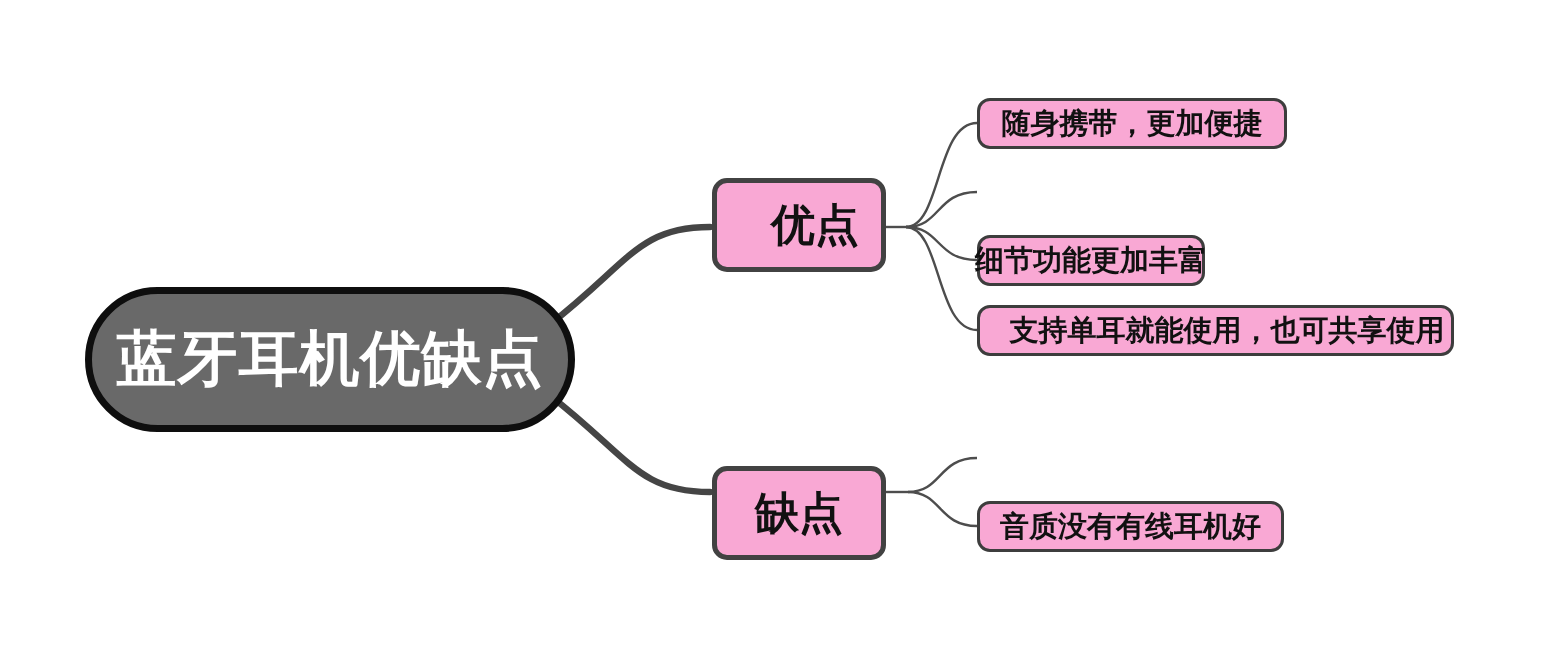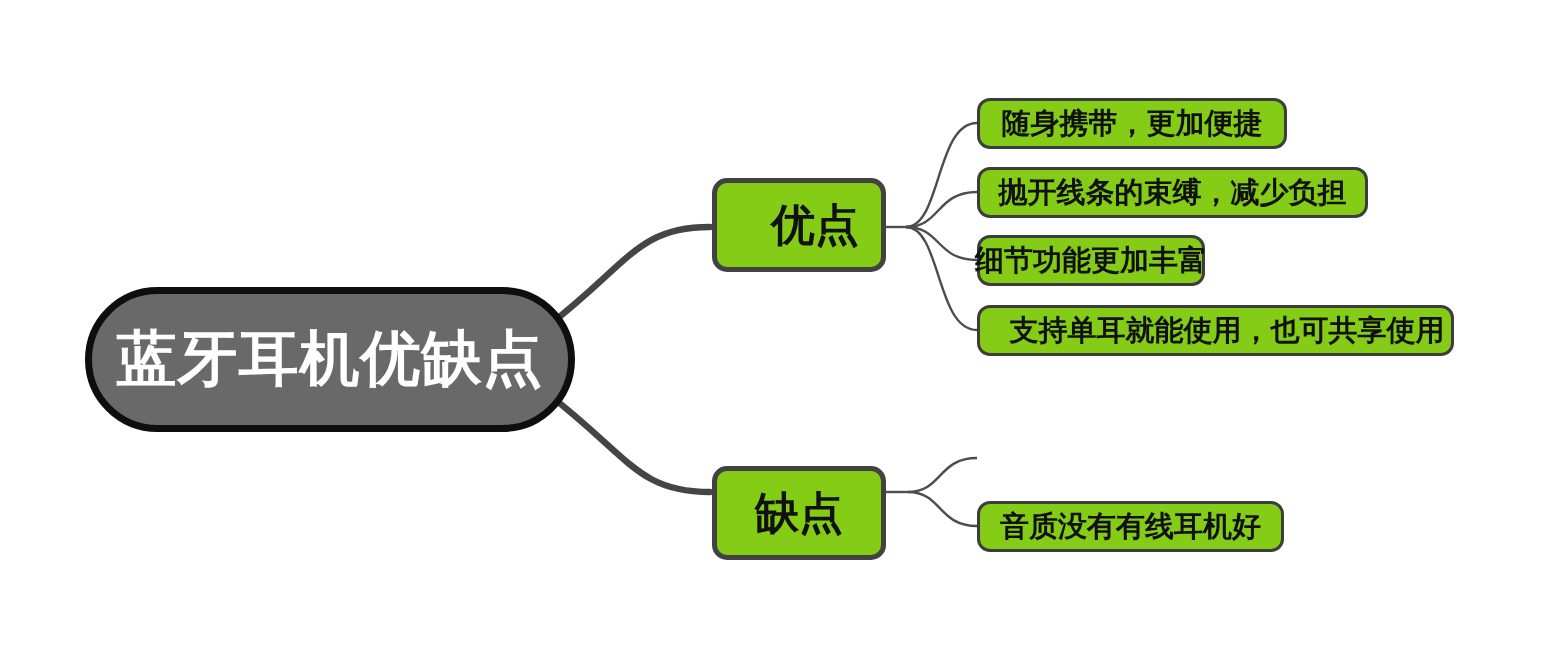--- a/index.html
+++ b/index.html
@@ -17,21 +17,21 @@
     width: 1546px;
     height: 669px;
     z-index: 1;
   }
   .node {
     position: absolute;
     box-sizing: border-box;
     display: flex;
     align-items: center;
     justify-content: center;
-    background: #84cc16;
+    background: #f9a8d4;
     font-weight: 700;
     color: #111111;
     white-space: nowrap;
     z-index: 2;
   }
   .root {
     left: 85px; top: 287px;
     width: 490px; height: 145px;
     background: #696969;
     border: 7px solid #0e0e0e;
@@ -85,21 +85,20 @@
   </svg>
 
   <div class="node root">蓝牙耳机优缺点</div>
 
   <div class="node branch" id="b-adv">优点</div>
 
   <div class="node branch" id="b-dis">缺点</div>
 
   <div class="node child" id="c0">随身携带，更加便捷</div>
 
-  <div class="node child" id="c1">抛开线条的束缚，减少负担</div>
 
   <div class="node child" id="c2">细节功能更加丰富</div>
 
   <div class="node child" id="c3">支持单耳就能使用，也可共享使用</div>
 
 
   <div class="node child" id="c5">音质没有有线耳机好</div>
 
 </div>
 

